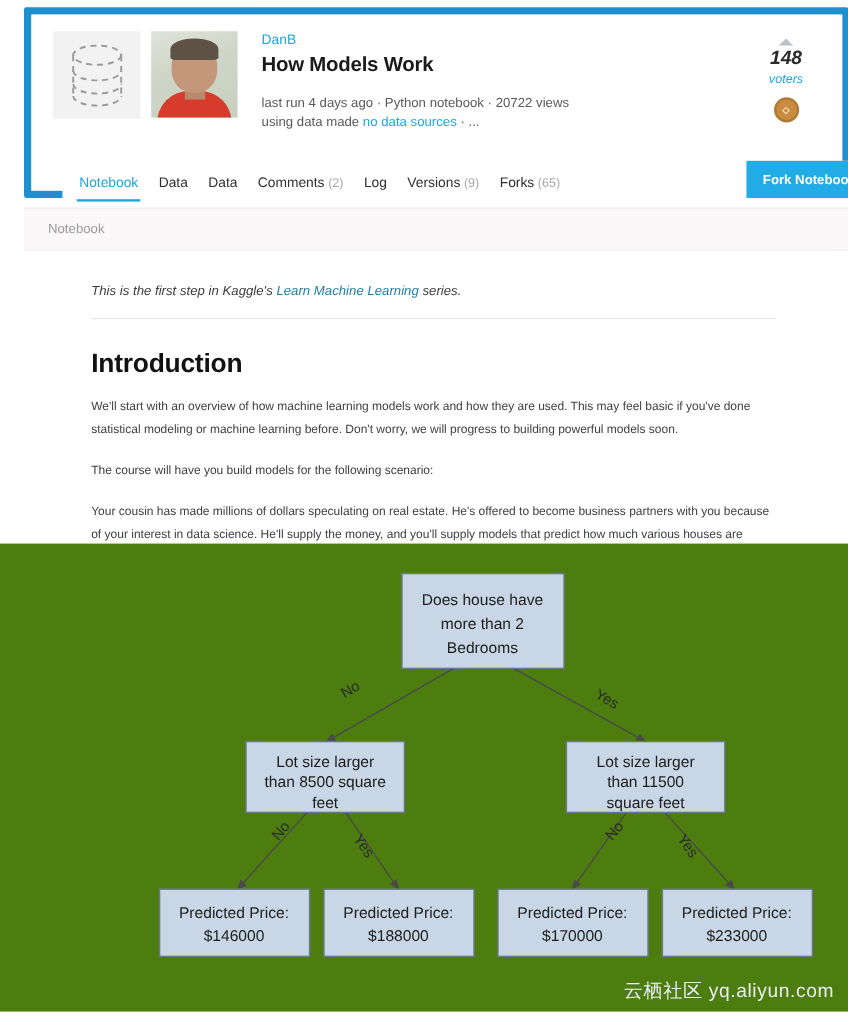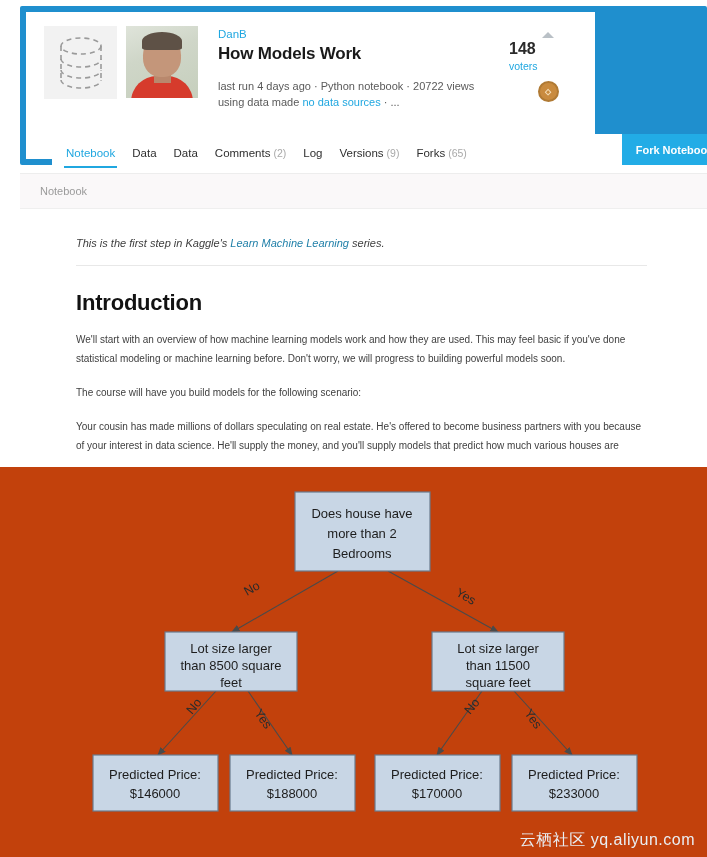--- a/index.html
+++ b/index.html
@@ -26,21 +26,21 @@
     position: absolute;
     left: 20px; top: 6px;
     width: 687px; height: 159px;
     background: #1f8fce;
     border-radius: 2px;
   }
 
   .card {
     position: absolute;
     left: 26px; top: 12px;
-    width: 569px;
+    width: 676px;
     height: 147px;
     background: #ffffff;
   }
 
   .card-top {
     display: flex;
     align-items: flex-start;
     padding: 14px 0 0 0;
     height: 110px;
     position: relative;
@@ -110,23 +110,25 @@
   }
   .runline {
     font-size: 11px;
     color: #5a5a5a;
     line-height: 16px;
   }
   .runline a { color: #20a7e0; text-decoration: none; }
 
   .votes {
     width: 78px;
+    text-align: center;
     padding-top: 6px;
     flex: 0 0 auto;
     margin-right: 8px;
+    font-style: italic;
   }
   .vote-arrow {
     width: 0; height: 0;
     border-left: 6px solid transparent;
     border-right: 6px solid transparent;
     border-bottom: 6px solid #b9c0c6;
     margin: 0 auto 2px auto;
   }
   .vote-count {
     font-size: 16px;
@@ -252,24 +254,25 @@
   .nb-fade {
     position: absolute;
     left: 0; top: 455px;
     width: 707px; height: 12px;
     background: #ffffff;
   }
 
   
   .tree {
     position: absolute;
-    left: 0; top: 467px;
+    left: 0; top: 453px;
     width: 707px; height: 390px;
-    background: #c2410c;
+    background: #4d7c0f;
     overflow: hidden;
+    padding-left: 40px;
   }
   .tree svg { display: block; }
 
   .node {
     fill: #c8d6e5;
     stroke: #6a7a8c;
     stroke-width: 1.2;
   }
   .node-text {
     font-family: "Liberation Sans", sans-serif;

